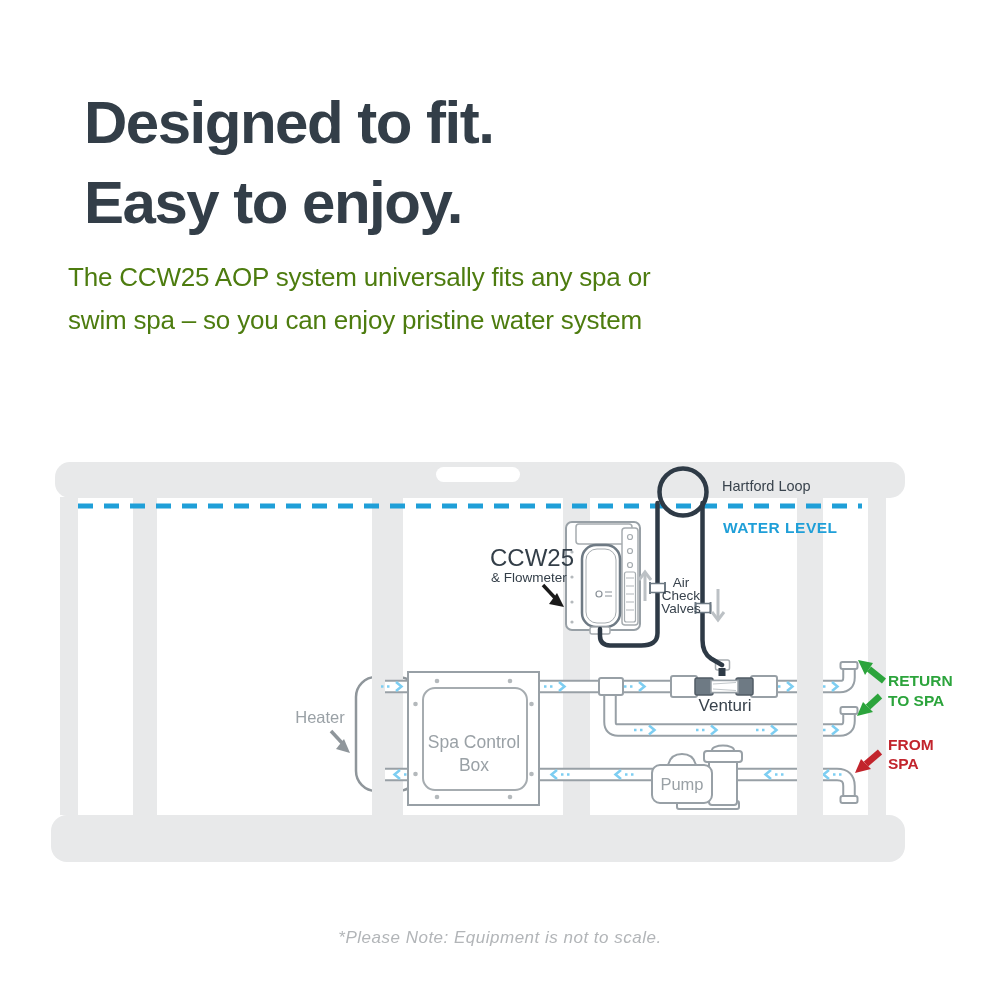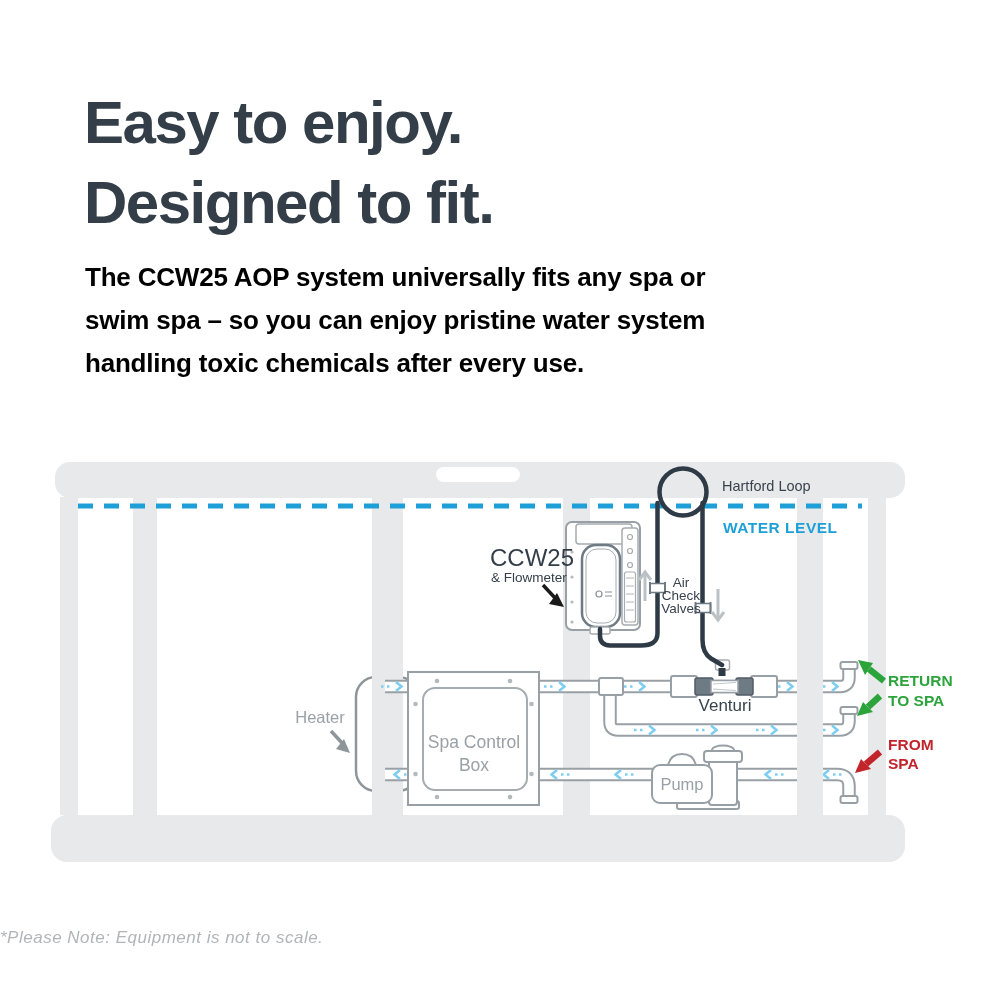--- a/index.html
+++ b/index.html
@@ -1,22 +1,22 @@
 <!DOCTYPE html>
 <html><head>
 <meta charset="utf-8">
 <style>
   html,body{margin:0;padding:0;background:#ffffff;}
   .canvas{position:relative;width:1000px;height:1000px;background:#ffffff;overflow:hidden;
           font-family:"Liberation Sans",sans-serif;}
   .hero-title{position:absolute;left:84px;top:83px;font-size:60px;line-height:80px;
               font-weight:bold;color:#333e48;letter-spacing:-1.5px;}
-  .hero-body{position:absolute;left:85px;top:256px;font-size:26px;line-height:43px;
-             color:#000000;letter-spacing:-0.2px;font-weight:700;}
-  .footer-note{position:absolute;left:0;top:928px;width:1000px;text-align:left;
+  .hero-body{position:absolute;left:68px;top:256px;font-size:26px;line-height:43px;
+             color:#4d7c0f;letter-spacing:-0.2px;font-weight:400;}
+  .footer-note{position:absolute;left:0;top:928px;width:1000px;text-align:center;
                font-size:17px;font-style:italic;color:#b2b5b8;letter-spacing:0.5px;}
   svg{position:absolute;left:0;top:0;}
   svg text{font-family:"Liberation Sans",sans-serif;}
   .pipe-out{stroke:#98a0a6;stroke-width:13.5;fill:none;}
   .pipe-in{stroke:#ffffff;stroke-width:9.5;fill:none;}
   .flange{fill:#ffffff;stroke:#98a0a6;stroke-width:2;}
   .frame{fill:#e8e9ea;}
   .tube{stroke:#2e3a46;stroke-width:4.5;fill:none;stroke-linecap:round;}
   .lbl-dark{fill:#39434d;font-size:14.5px;}
   .lbl-gray{fill:#9aa1a6;font-size:16.5px;}
@@ -25,28 +25,27 @@
   .thin-outline{fill:#ffffff;stroke:#a6acb0;stroke-width:1.5;}
   .screw{fill:#b4b9bc;}
   .bold15{font-weight:bold;font-size:15.5px;}
 </style>
 </head>
 <body>
 
 <div class="canvas">
 
   <div class="hero-title">
+    <div>Designed to fit.</div>
     <div>Easy to enjoy.</div>
-    <div>Designed to fit.</div>
   </div>
 
   <div class="hero-body">
     <div>The CCW25 AOP system universally fits any spa or</div>
     <div>swim spa – so you can enjoy pristine water system</div>
-    <div>handling toxic chemicals after every use.</div>
   </div>
 
   <svg width="1000" height="1000" viewBox="0 0 1000 1000">
     <defs>
       <g id="flow-r">
         <line x1="-16" y1="0" x2="-5" y2="0" stroke-width="2.5" stroke-dasharray="2.5 3.5" stroke="#7dcef2"></line>
         <polyline points="-1,-4.5 4.5,0 -1,4.5" fill="none" stroke-width="2.5" stroke="#7dcef2"></polyline>
       </g>
       <g id="flow-l">
         <line x1="5" y1="0" x2="16" y2="0" stroke-width="2.5" stroke-dasharray="2.5 3.5" stroke="#7dcef2"></line>

